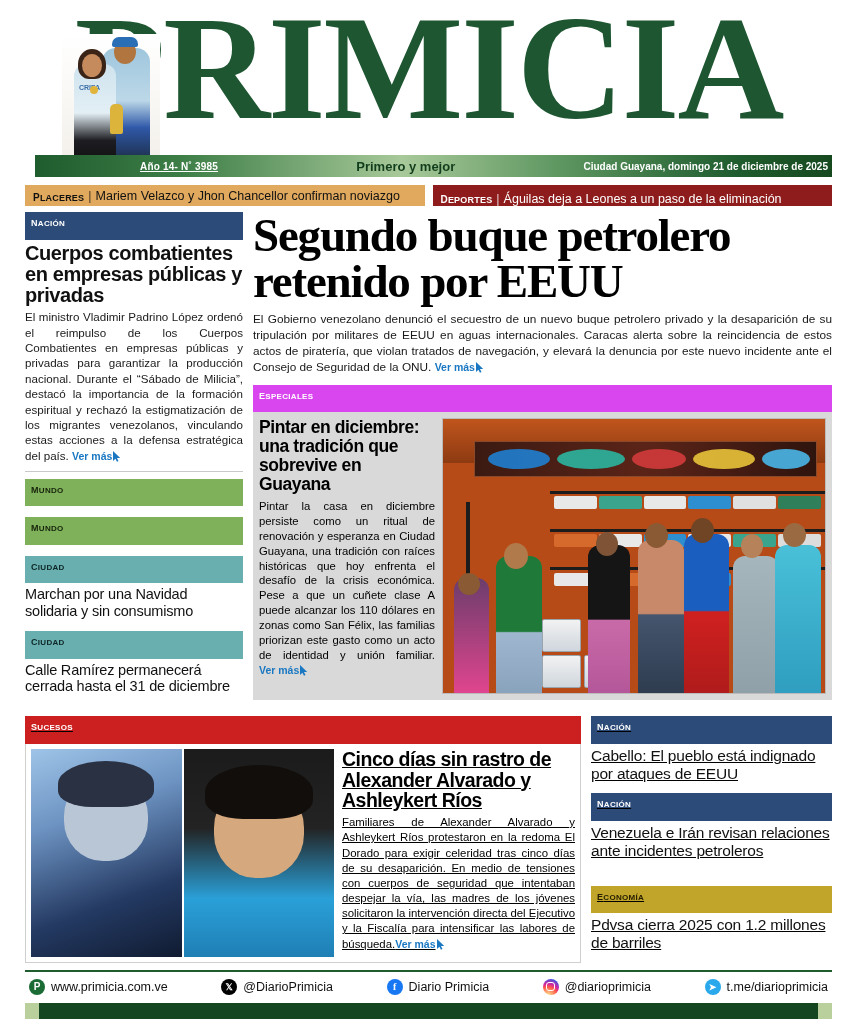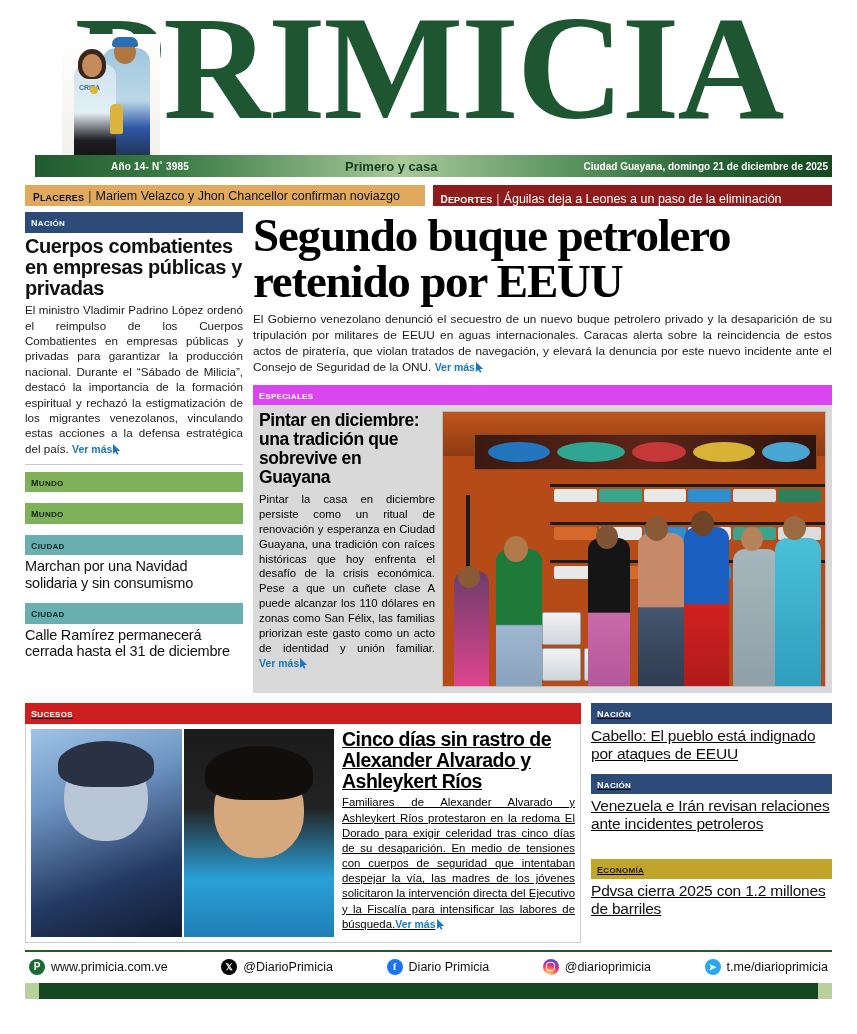--- a/index.html
+++ b/index.html
@@ -57,21 +57,21 @@
   
   .datebar {
     position: relative;
     height: 22px;
     margin: 0 25px 0 35px;
     background: linear-gradient(to right, #1f5c2e 0%, #3c7d46 18%, #a8c99a 46%, #5d9660 66%, #1f5c2e 88%, #17491f 100%);
     display: flex; align-items: center;
     color: #ffffff;
     font-size: 10px; font-weight: bold;
   }
-  .db-issue { margin-left: 76px; white-space: nowrap; letter-spacing: .2px; }
+  .db-issue { margin-left: 105px; white-space: nowrap; letter-spacing: .2px; text-decoration: underline; }
   .db-slogan { flex: 1; text-align: center; font-size: 13px; margin-left: 10px; color:#123d1c; }
   .db-date { margin-right: 4px; white-space: nowrap; font-size: 10px; }
 
   
   .teasers { display: flex; gap: 8px; margin: 8px 25px 0 25px; }
   .teaser {
     flex: 1; height: 21px;
     display: flex; align-items: center;
     padding: 0 8px;
     color: #111;
@@ -96,21 +96,21 @@
   .row-top { display: flex; gap: 10px; }
   .col-left { width: 218px; flex: none; }
   .col-main { flex: 1; }
 
   
   .seclabel {
     display: block;
     color: #fff;
     font-weight: bold;
     font-size: 11px;
-    padding: 1px 6px 2px 6px;
+    padding: 1px 6px 9px 6px;
     font-variant: small-caps;
     text-transform: lowercase;
     letter-spacing: .3px;
     line-height: 1.35;
   }
   .seclabel::first-letter { font-size: 13px; }
   .sec-nacion   { background: #2d4b79; }
   .sec-mundo    { background: #7fb05a; color: #16240c; }
   .sec-ciudad   { background: #69afaf; color: #0d2626; }
   .sec-sucesos  { background: #cc2020; }
@@ -220,21 +220,21 @@
       <div class="lp-woman-hair"></div>
       <div class="lp-woman-head"></div>
       <div class="lp-crifa">CRIFA</div>
       <div class="lp-medal"></div>
       <div class="lp-trophy"></div>
     </div>
   </div>
 
   <div class="datebar">
     <span class="db-issue">Año 14- N˚ 3985</span>
-    <span class="db-slogan">Primero y casa</span>
+    <span class="db-slogan">Primero y mejor</span>
     <span class="db-date">Ciudad Guayana, domingo 21 de diciembre de 2025</span>
   </div>
 
   <div class="teasers">
     <div class="teaser placeres">
       <span class="teaser-kicker">Placeres</span>
       <span class="teaser-sep">|</span>
       <span class="teaser-text">Mariem Velazco y Jhon Chancellor confirman noviazgo</span>
     </div>
     <div class="teaser deportes">

